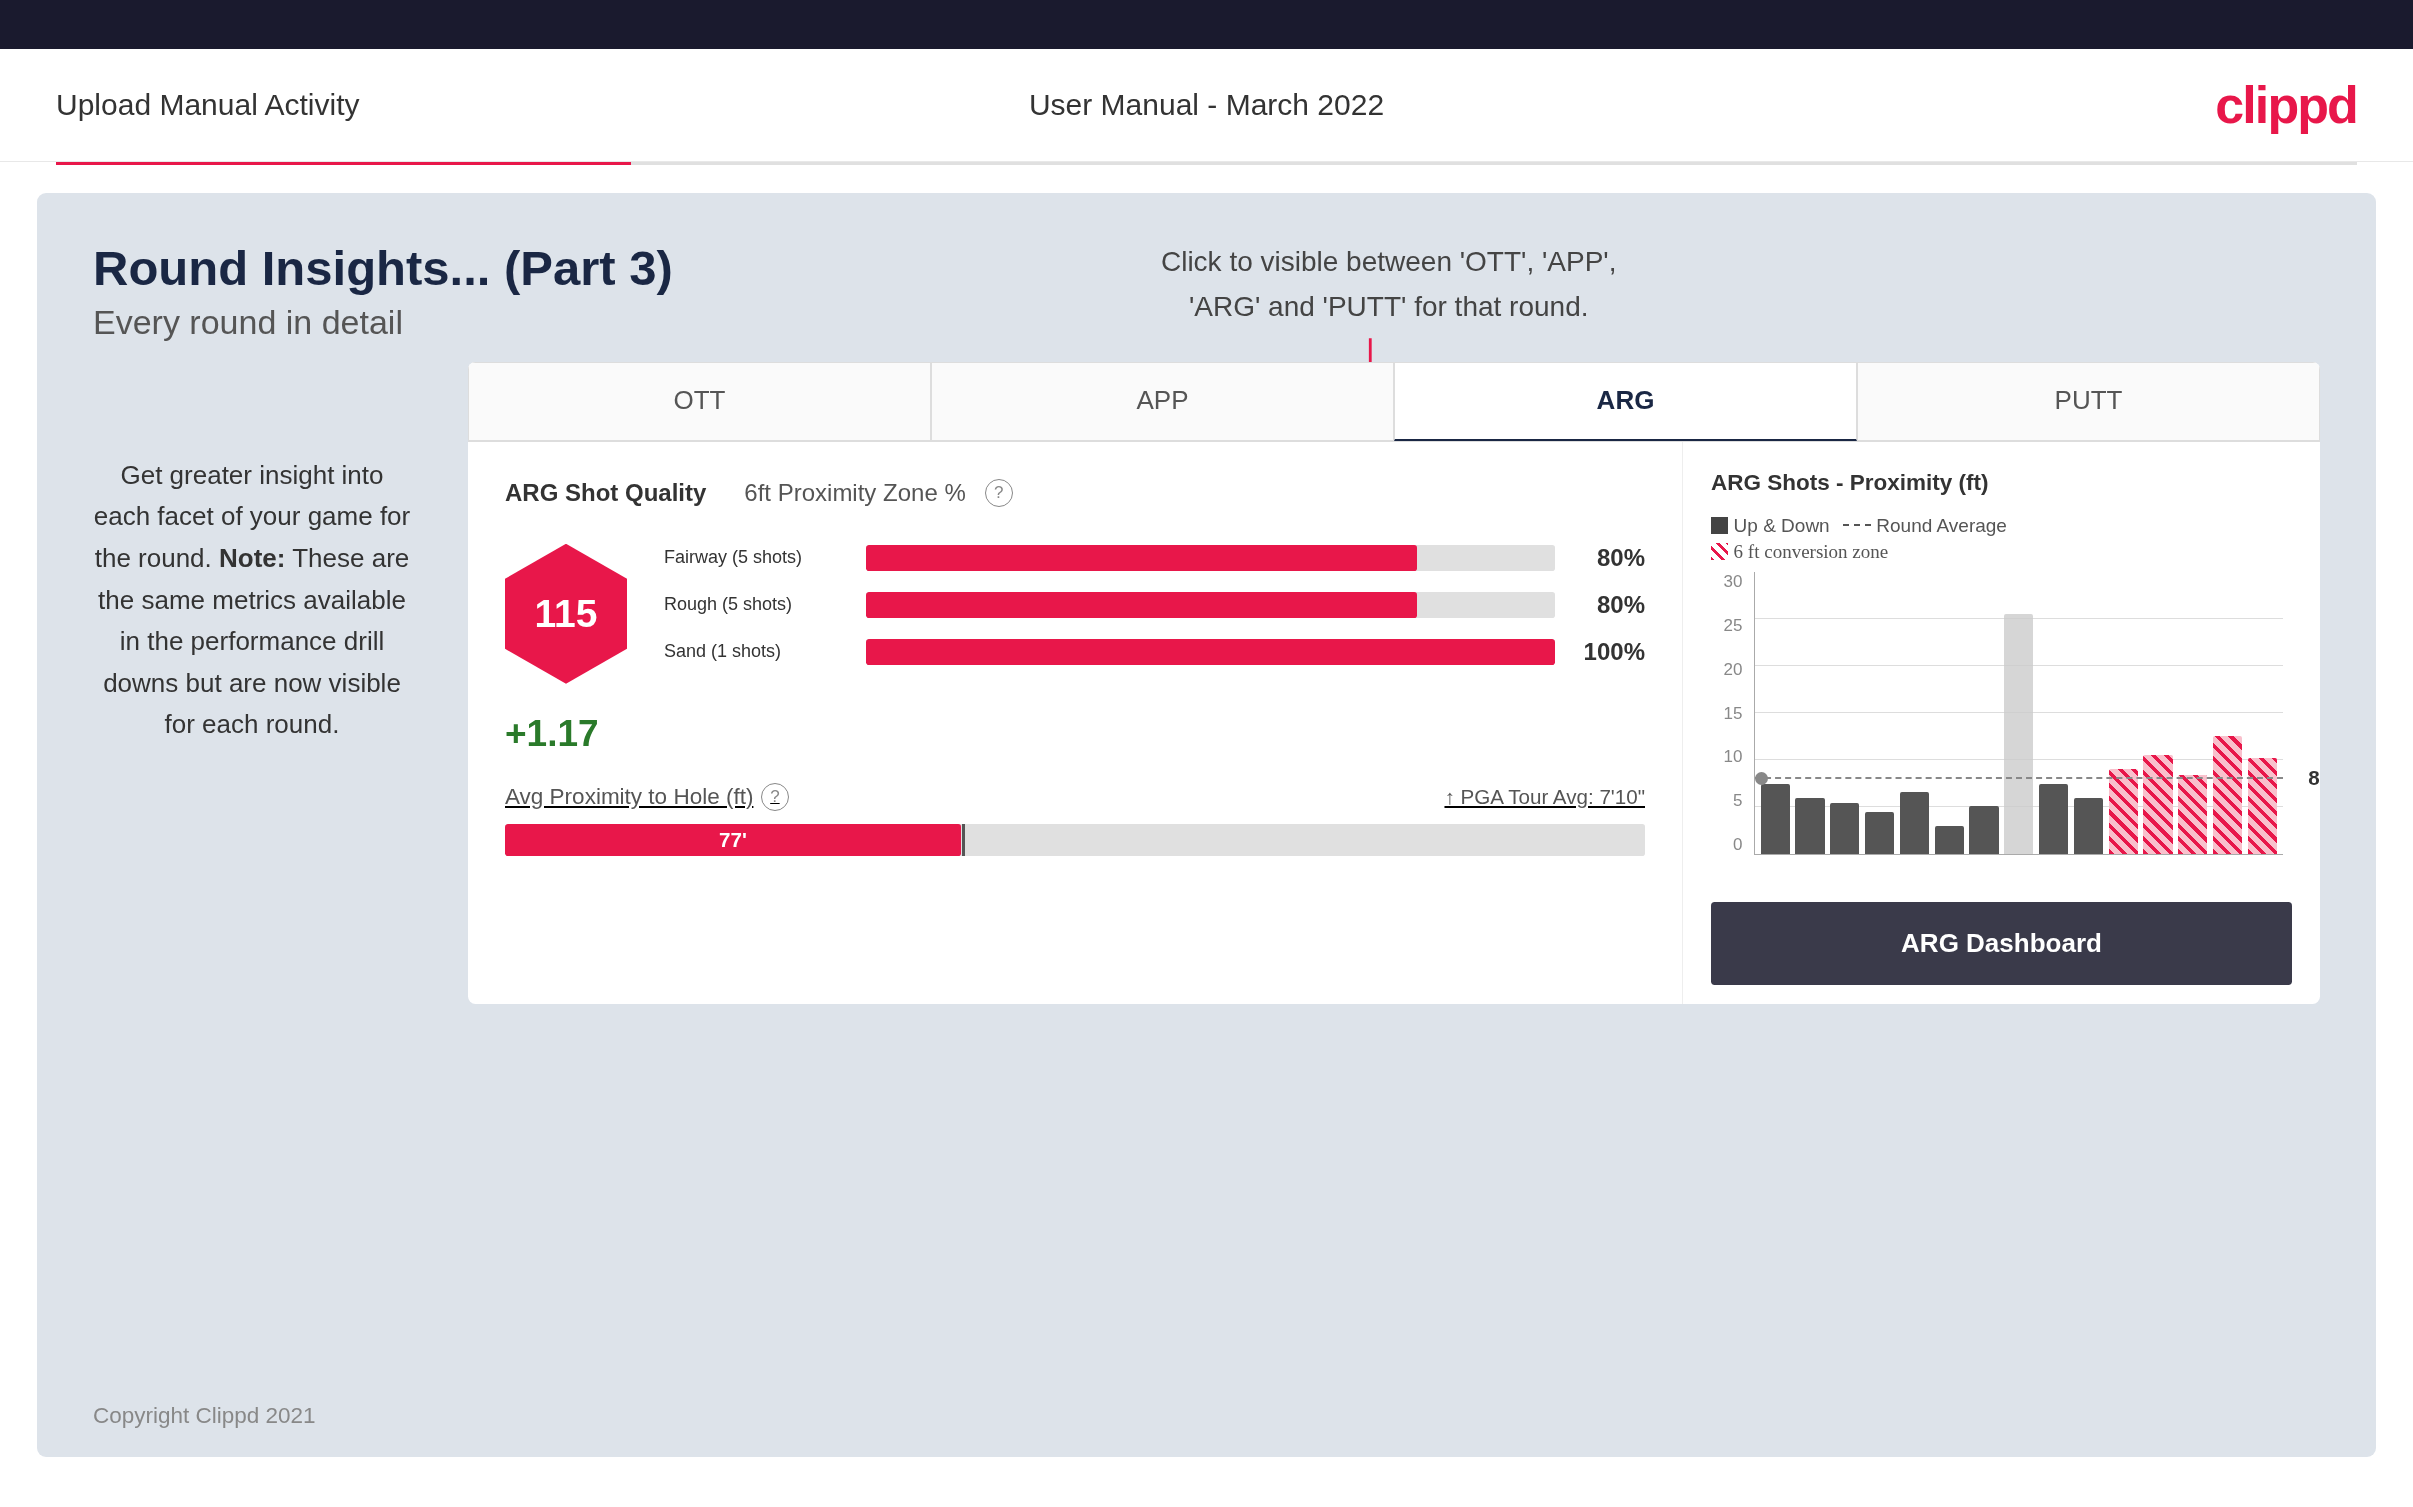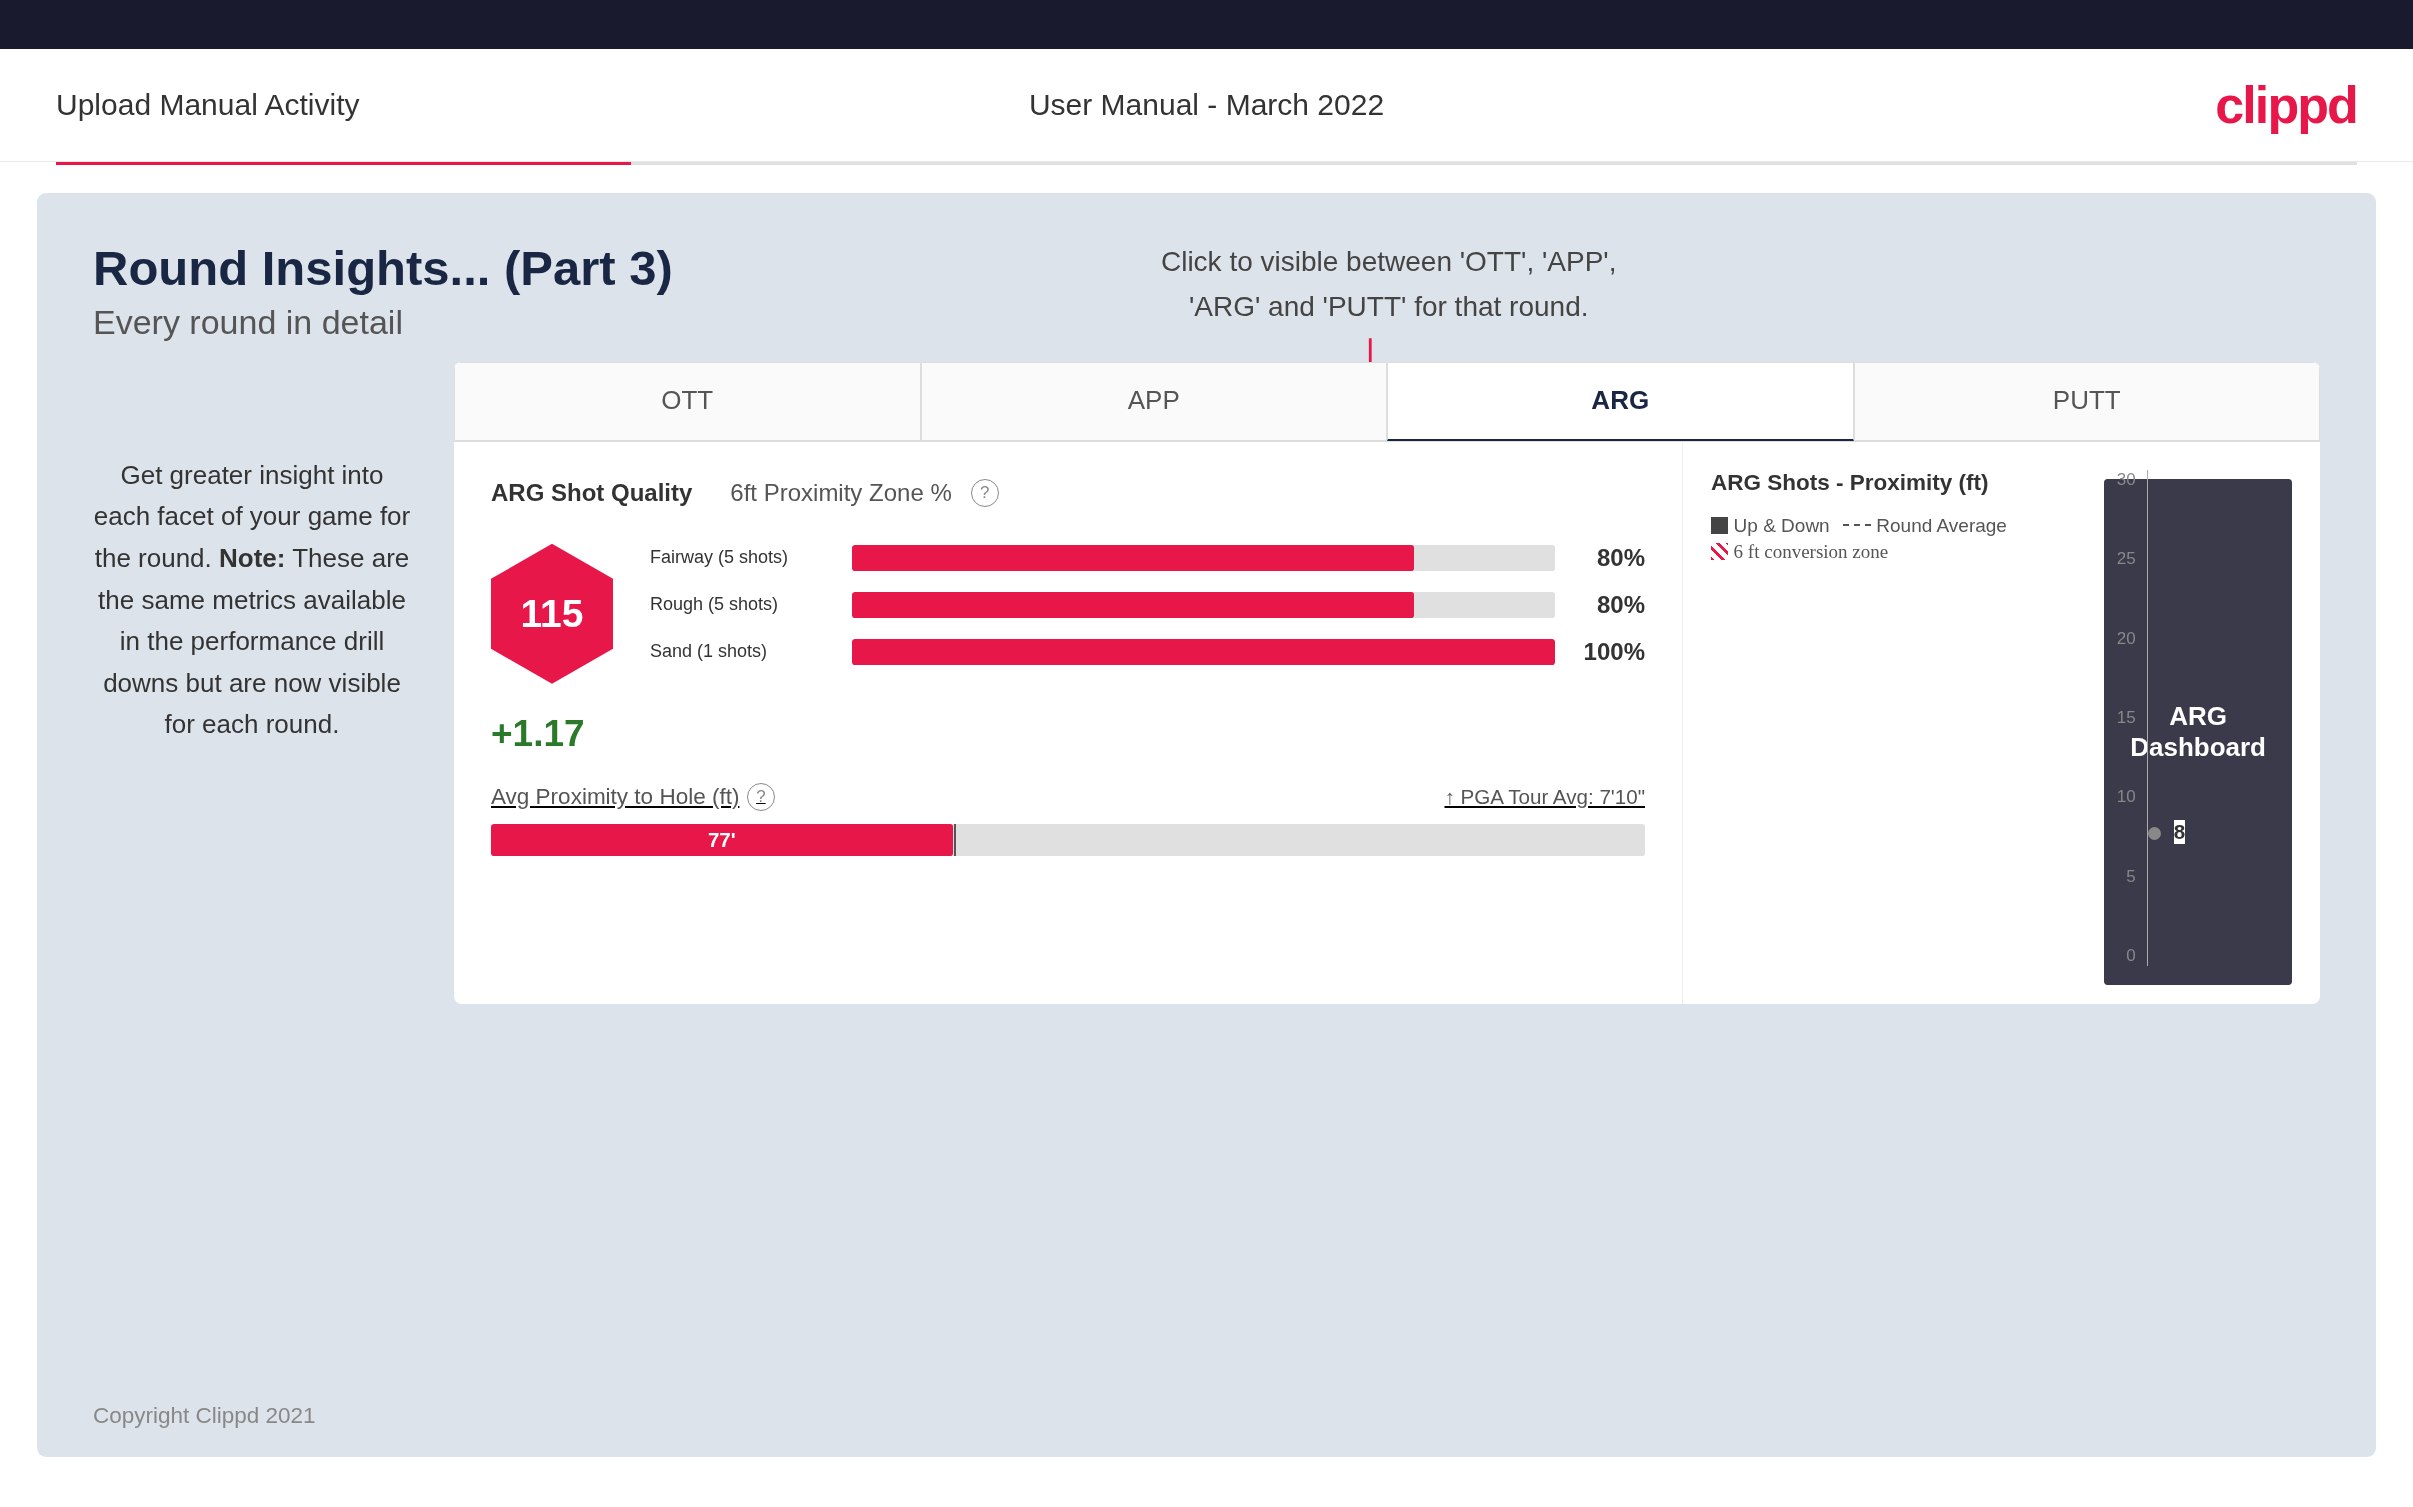--- a/index.html
+++ b/index.html
@@ -81,21 +81,21 @@
       color: #333;
       line-height: 1.6;
     }
     .left-description .note-bold {
       font-weight: 700;
     }
 
     
     .card-container {
       position: absolute;
-      left: 417px;
+      left: 431px;
       top: 169px;
       right: 56px;
       background: #fff;
       border-radius: 7.5px;
       overflow: hidden;
     }
 
     
     .tabs {
       display: flex;
@@ -287,21 +287,21 @@
       bottom: 0;
       width: 2.8px;
       background: #555;
     }
 
     
     .right-panel {
       width: 637px;
       padding: 28px 28px 0 28px;
       display: flex;
-      flex-direction: row;
+      flex-direction: column;
     }
     .chart-title {
       font-size: 22.5px;
       color: #333;
       font-weight: 600;
     }
     .legend {
       display: flex;
       align-items: center;
       gap: 13px;

